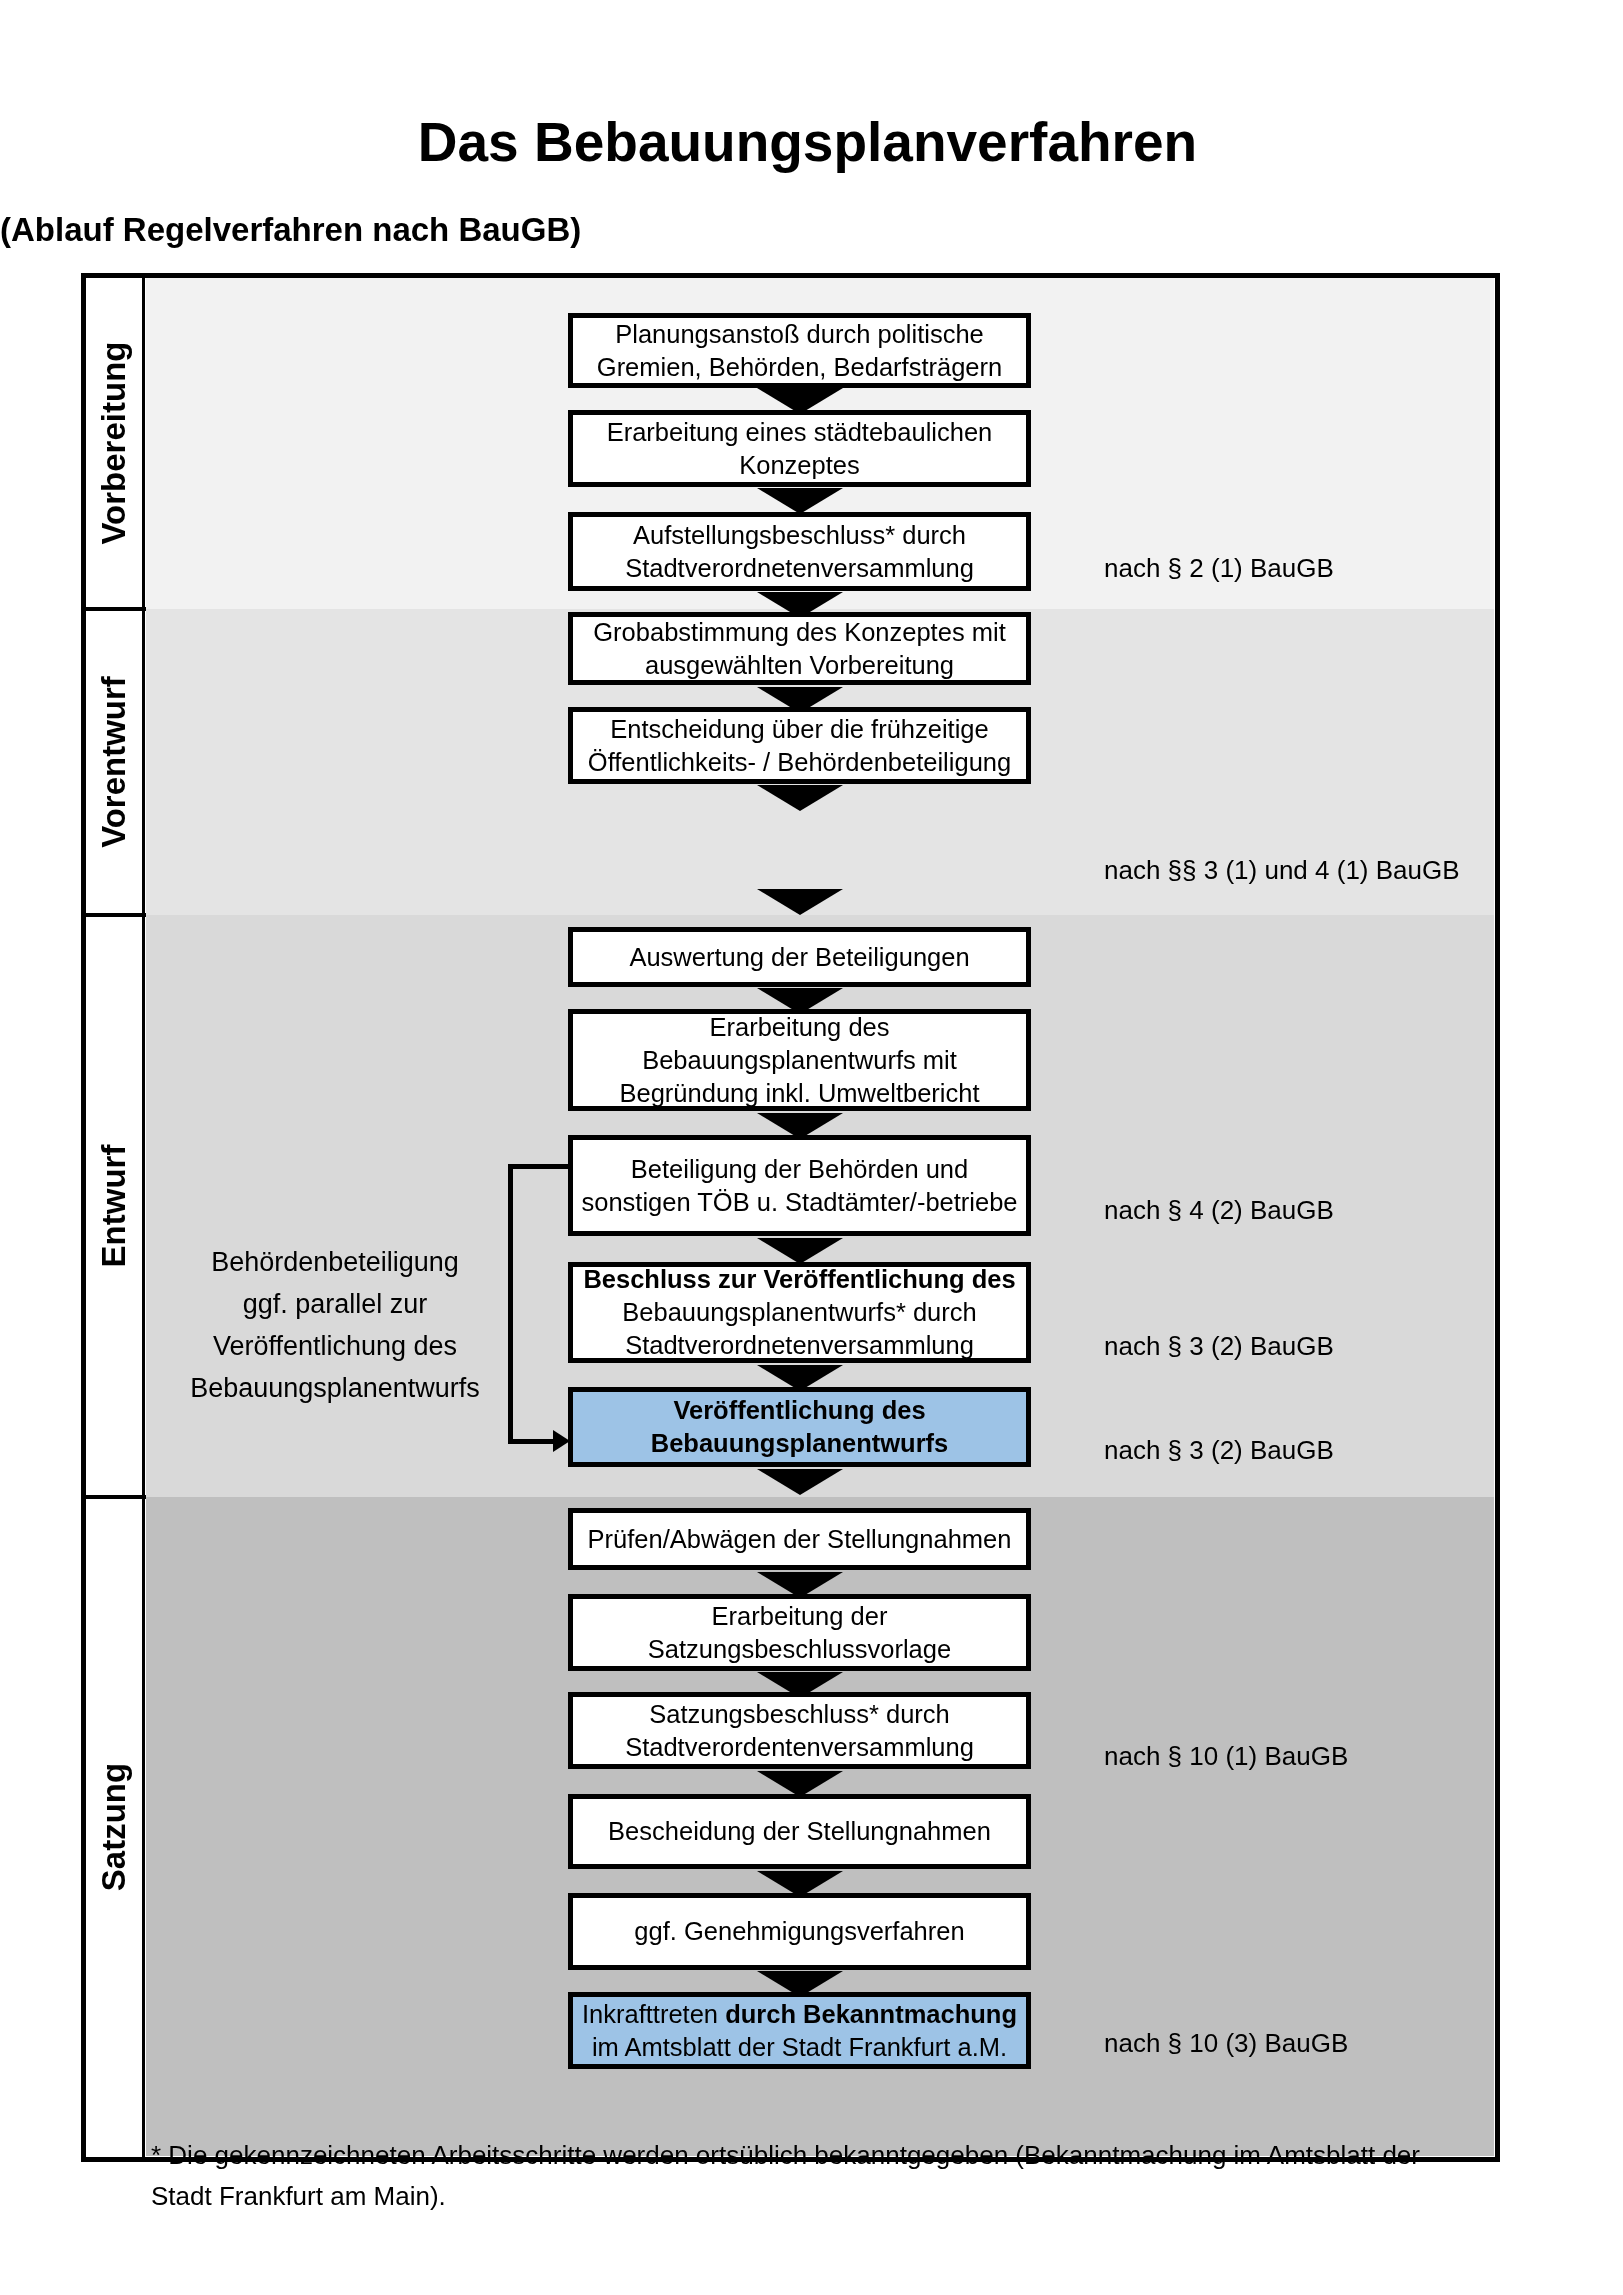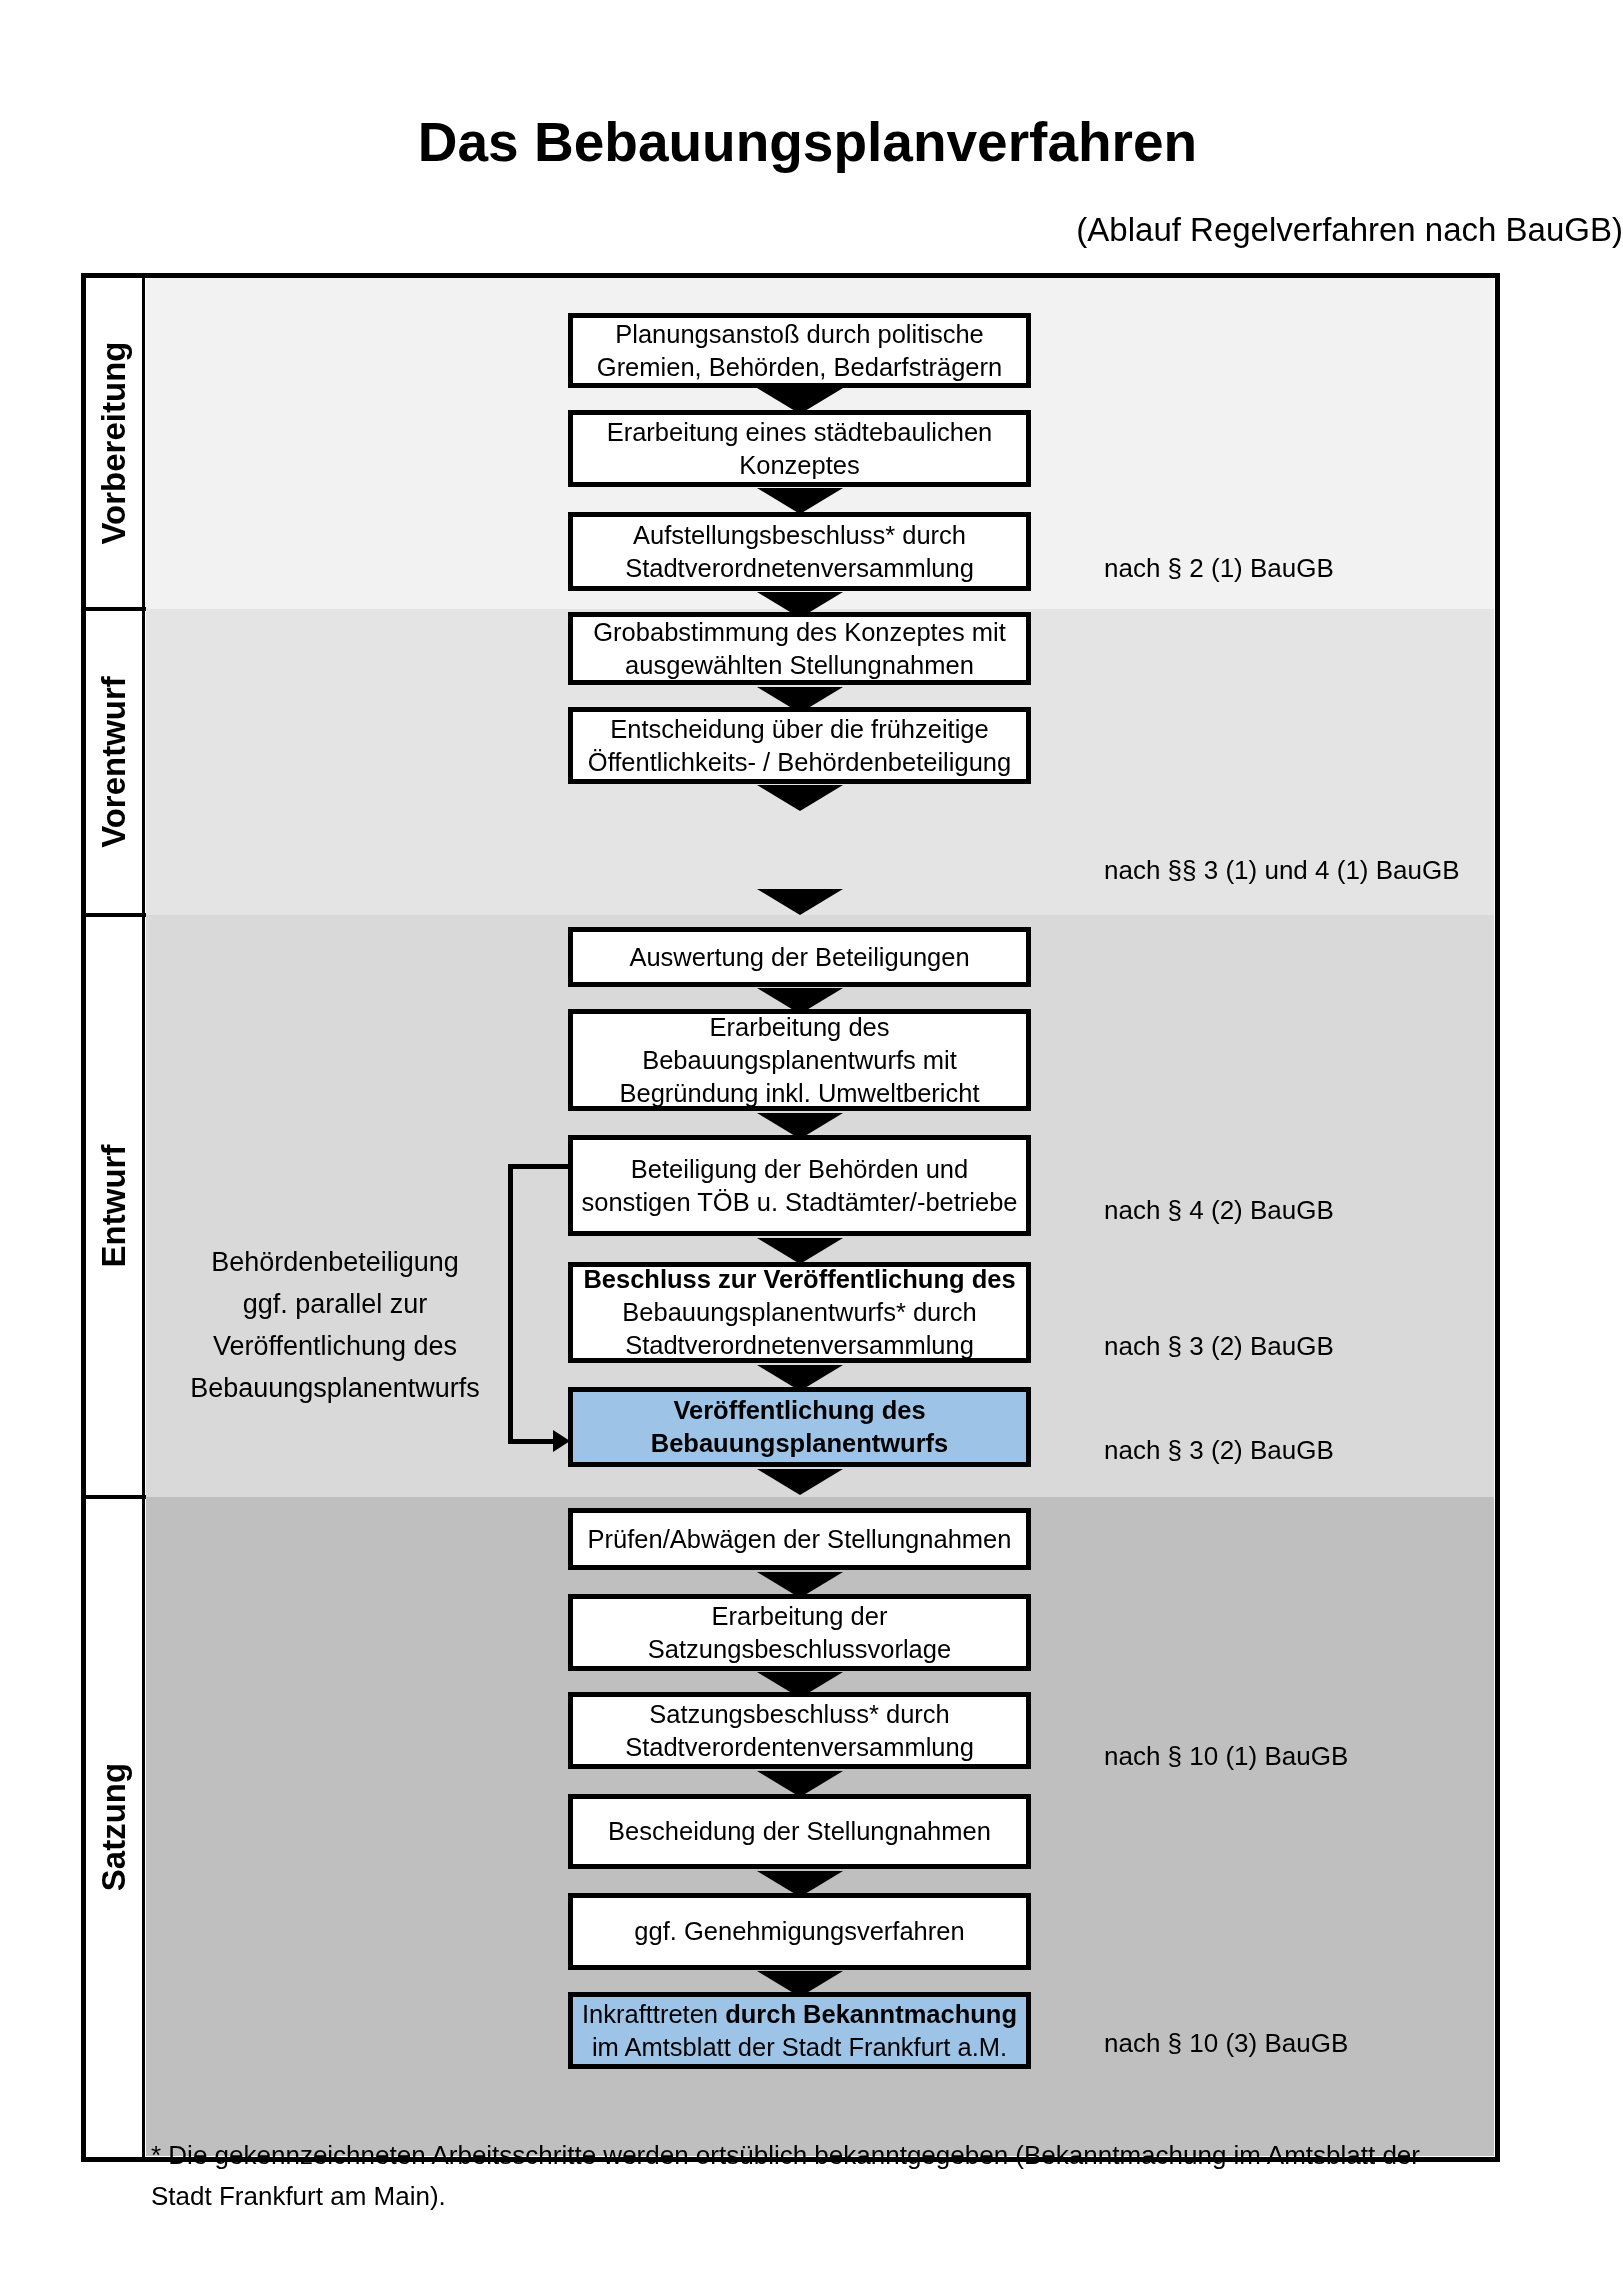--- a/index.html
+++ b/index.html
@@ -1,21 +1,21 @@
 <!DOCTYPE html>
 <html style="font-size:10.5px"><head>
 <meta charset="utf-8">
 <style>
   html,body{margin:0;padding:0;background:#ffffff;}
   .page{position:relative;width:1623px;height:2295px;background:#ffffff;
         font-family:"Liberation Sans","DejaVu Sans",sans-serif;color:#000;}
   .title{position:absolute;left:0;right:8px;top:110px;text-align:center;
          font-size:55px;font-weight:bold;letter-spacing:0px;}
-  .subtitle{position:absolute;left:0;right:0;top:211px;text-align:right;
-            font-size:33px;font-weight:normal;}
+  .subtitle{position:absolute;left:0;right:0;top:211px;text-align:left;
+            font-size:33px;font-weight:bold;}
   .frame{position:absolute;left:81px;top:273px;width:1419px;height:1889px;
          border:5.2px solid #000;background:#fff;box-sizing:border-box;}
   
   .labelcol{position:absolute;left:0;top:0;width:56px;height:1879px;
             background:#fff;border-right:3.9px solid #000;}
   .phase-sep{position:absolute;left:0;width:60px;height:3.9px;background:#000;z-index:3;}
   .band{position:absolute;left:60px;width:1348px;z-index:0;}
   .band.p1{top:0;height:331px;background:#f2f2f2;}
   .band.p2{top:331px;height:306px;background:#e4e4e4;}
   .band.p3{top:637px;height:583px;background:#d9d9d9;}
@@ -81,21 +81,21 @@
     <div class="arrow" style="top:210px"></div>
 
     <div class="box" style="top:234px;height:79px">
       <div class="line"><span class="b">Aufstellungsbeschluss*</span><span> durch</span></div>
       <div class="line">Stadtverordnetenversammlung</div>
     </div>
     <div class="arrow" style="top:314px"></div>
 
     <div class="box" style="top:334px;height:73px">
       <div class="line">Grobabstimmung des Konzeptes mit</div>
-      <div class="line">ausgewählten Stellungnahmen</div>
+      <div class="line">ausgewählten Vorbereitung</div>
     </div>
     <div class="arrow" style="top:409px"></div>
 
     <div class="box" style="top:429px;height:77px">
       <div class="line">Entscheidung über die frühzeitige</div>
       <div class="line">Öffentlichkeits- / Behördenbeteiligung</div>
     </div>
     <div class="arrow" style="top:507px"></div>
 
     <div class="arrow" style="top:611px"></div>

